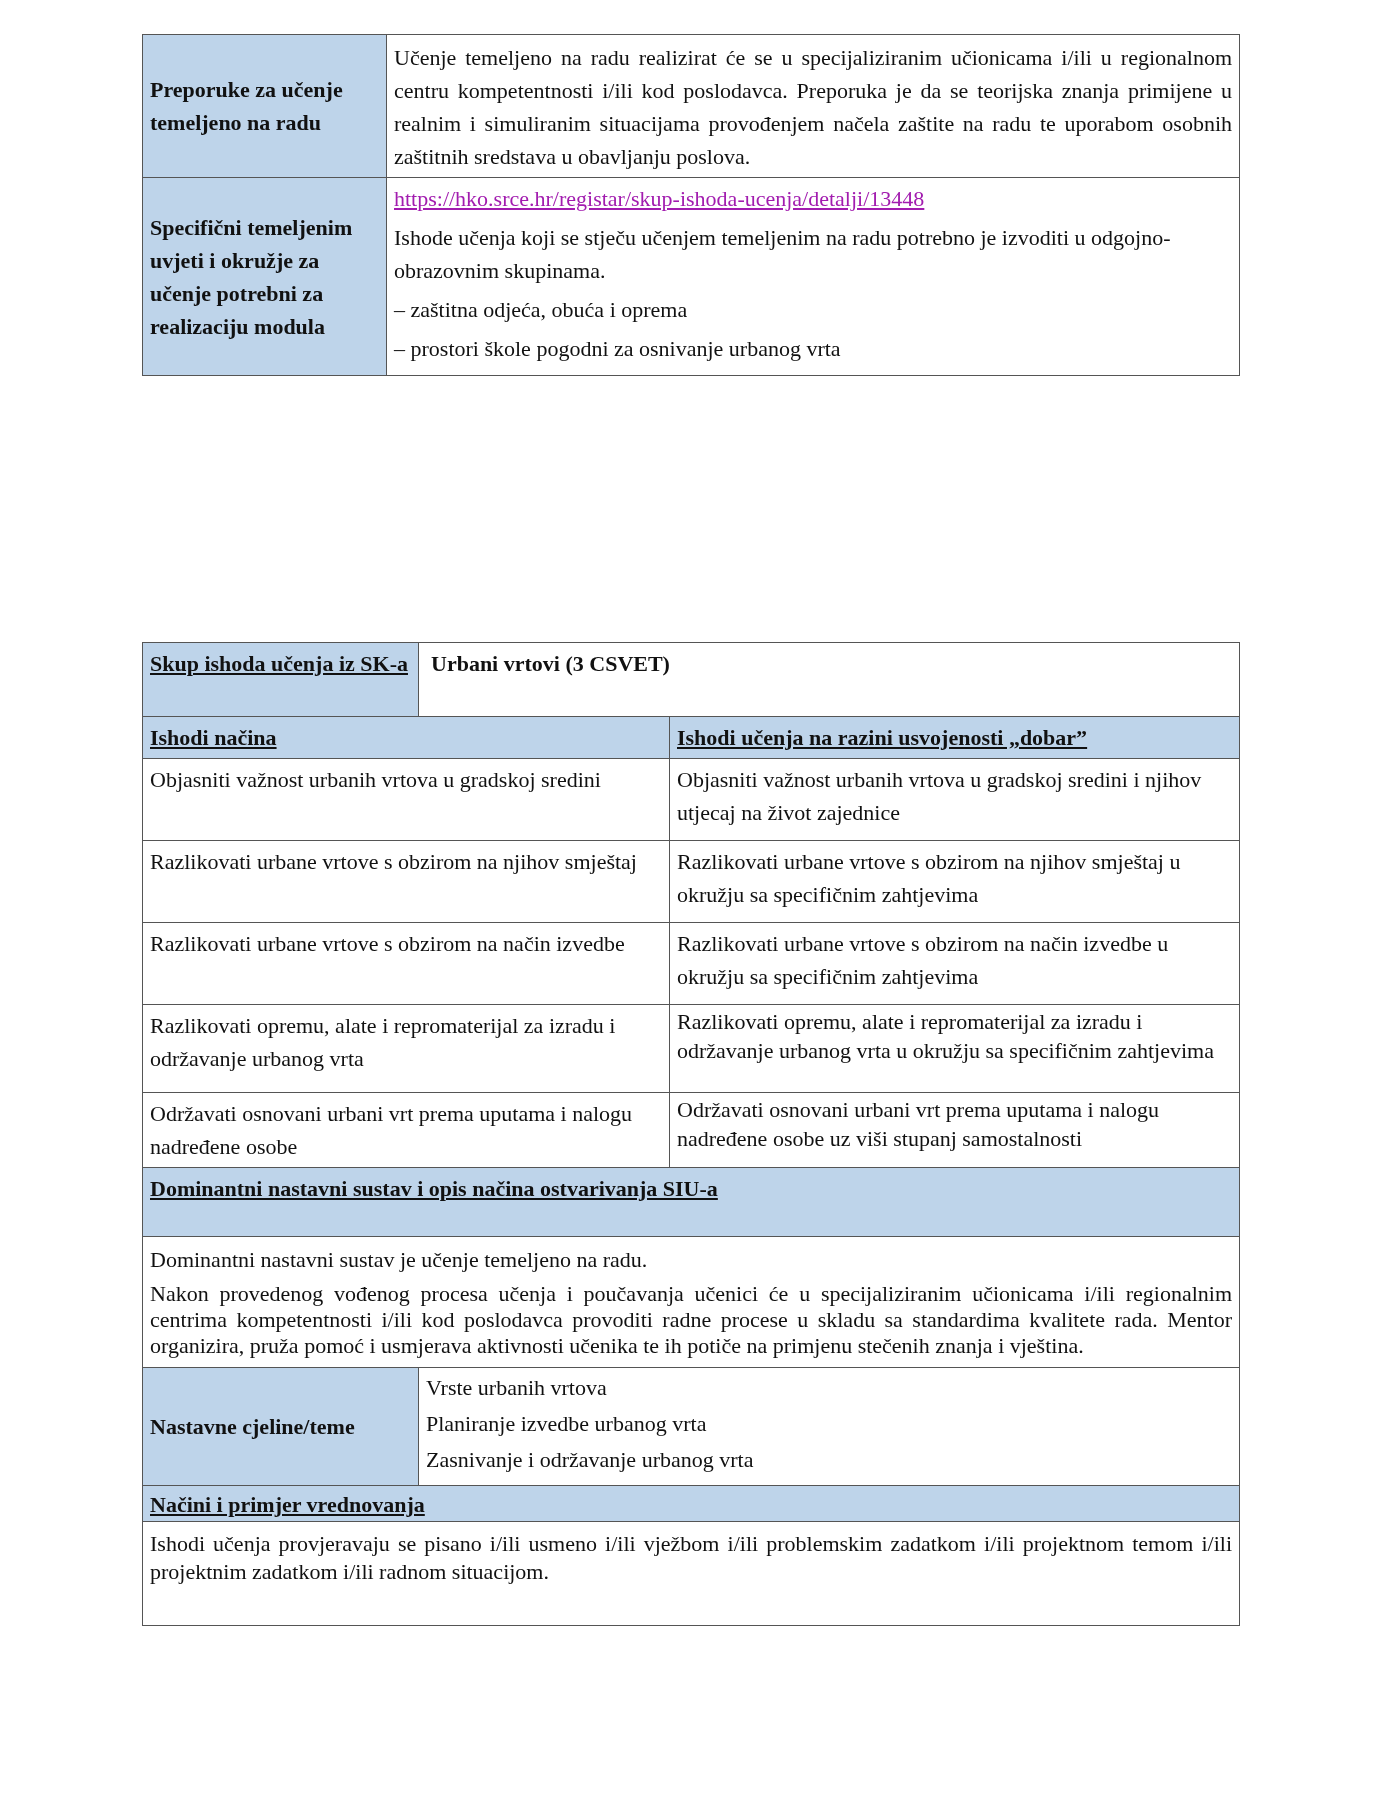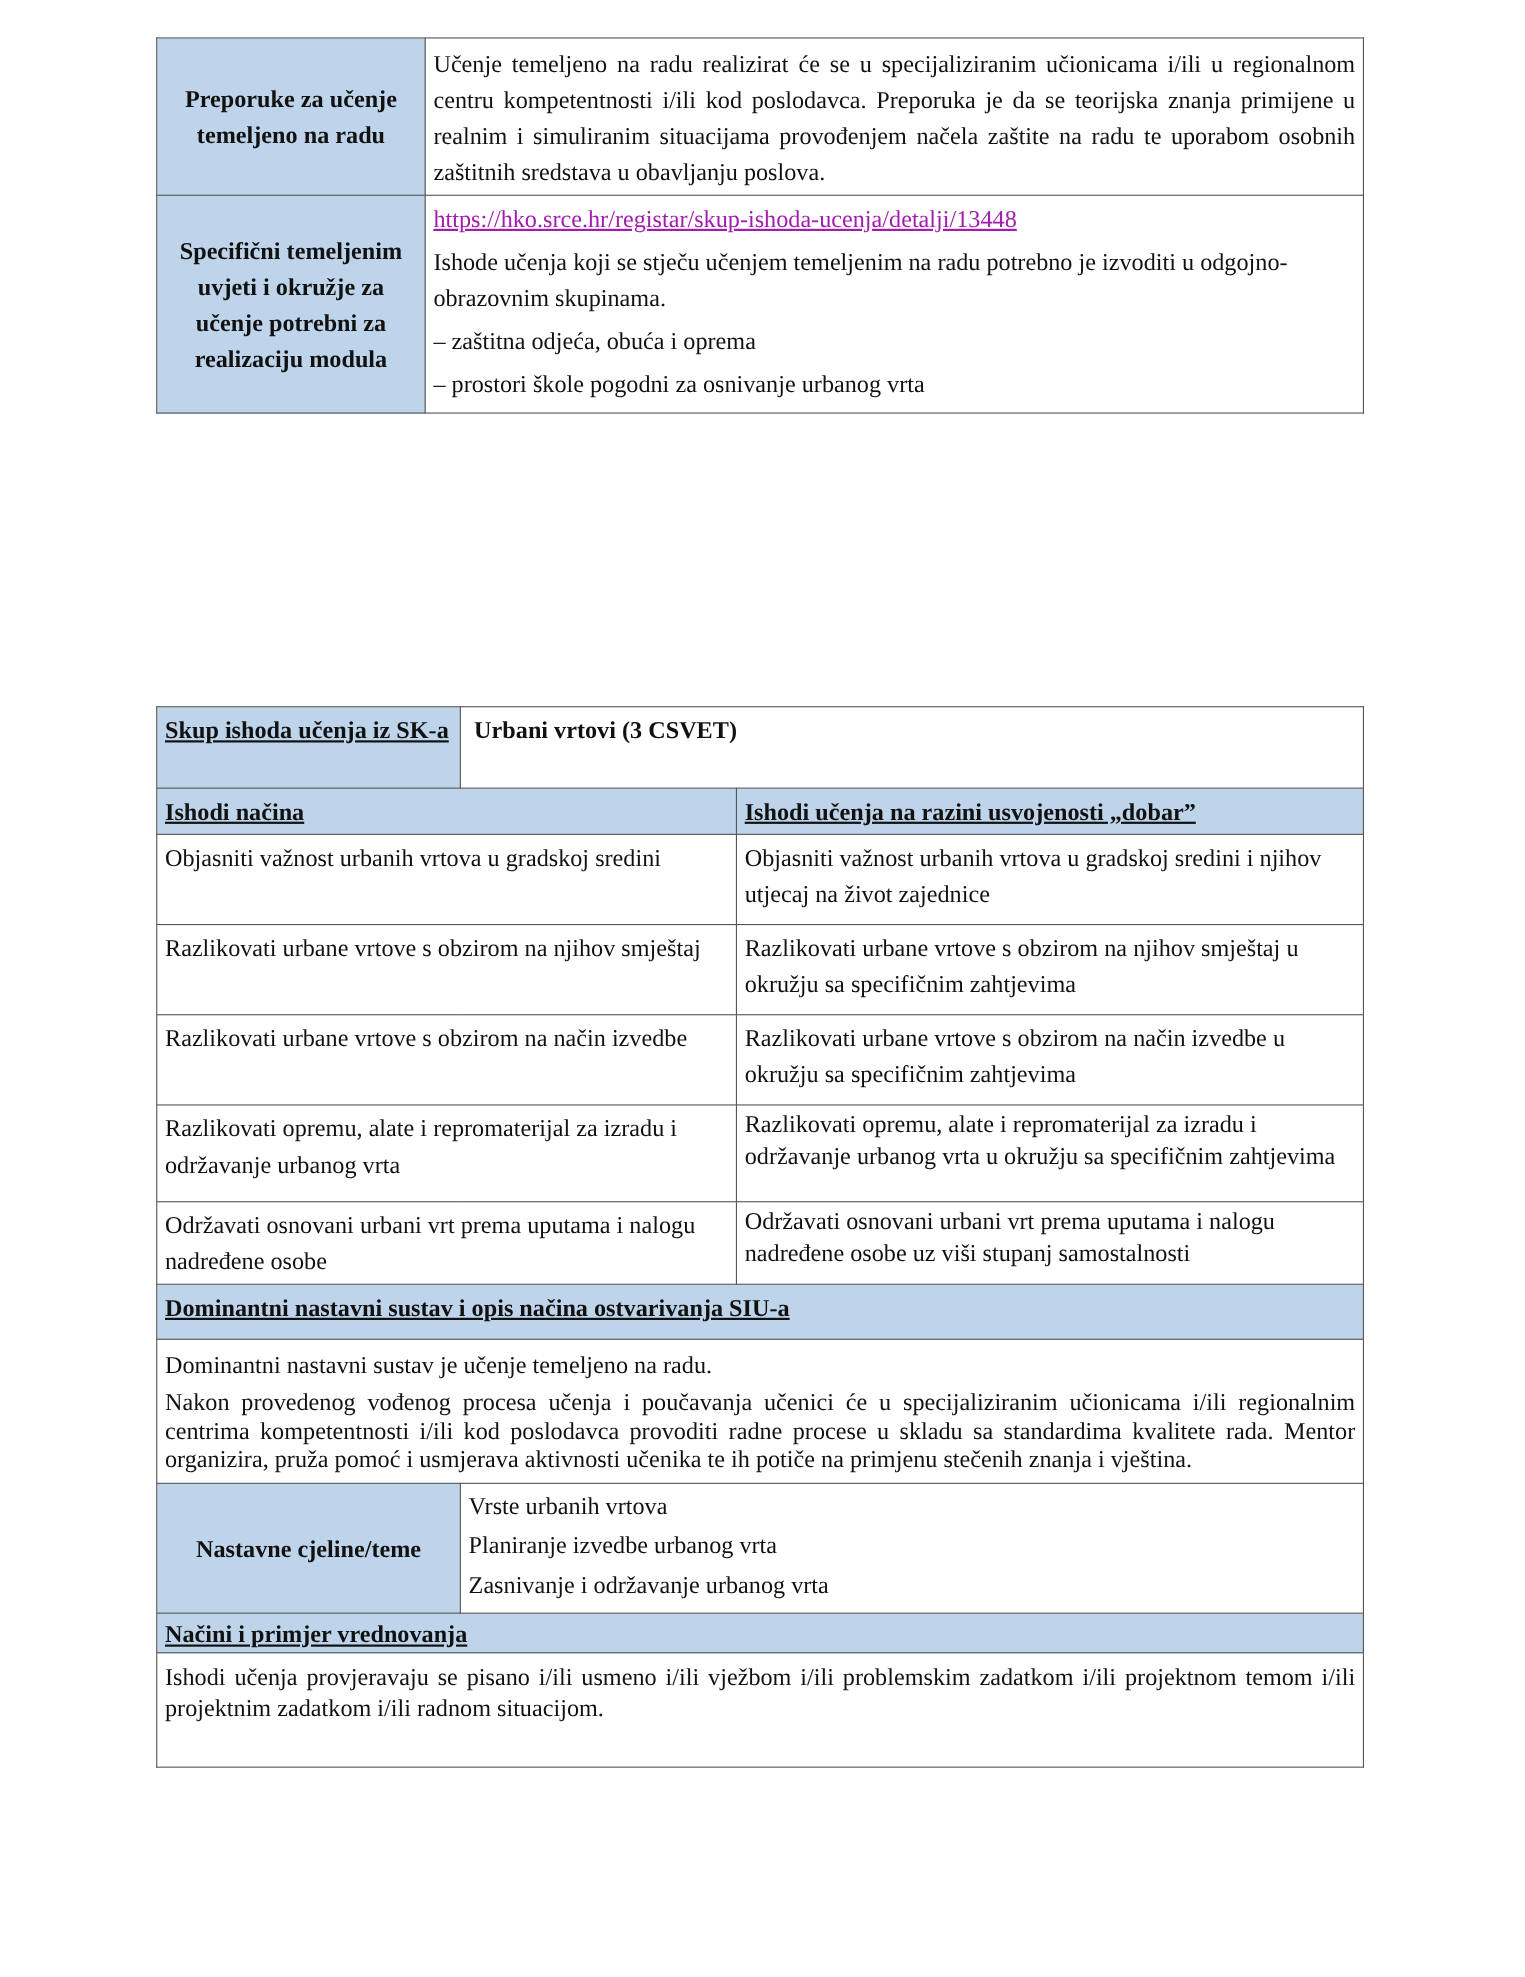--- a/index.html
+++ b/index.html
@@ -13,21 +13,21 @@
     border-collapse: collapse; table-layout: fixed;
     font-family: "Liberation Serif", "DejaVu Serif", serif;
     font-size: 22px; line-height: 33px;
   }
   .tbl td {
     border: 1.5px solid #555;
     vertical-align: top;
     padding: 4px 7px 4px 7px;
   }
   .hdr { background: #bed4ea; font-weight: bold; text-decoration: underline; }
-  .lbl { background: #bed4ea; font-weight: bold; vertical-align: middle !important; text-align: center; }
+  .lbl { background: #bed4ea; font-weight: bold; vertical-align: middle !important; }
   .just { text-align: justify; }
   a.link { color: #a21caf; text-decoration: underline; }
   p { margin: 0; }
   .gap { margin-top: 6px; }
   #t1 { top: 34px; }
   #t2 { top: 642px; }
 </style>
 </head>
 <body>
 
@@ -81,21 +81,21 @@
     <td>Razlikovati urbane vrtove s obzirom na način izvedbe u okružju sa specifičnim zahtjevima</td>
   </tr>
   <tr style="height:88px">
     <td colspan="2">Razlikovati opremu, alate i repromaterijal za izradu i održavanje urbanog vrta</td>
     <td style="line-height:29px;padding-top:2px">Razlikovati opremu, alate i repromaterijal za izradu i održavanje urbanog vrta u okružju sa specifičnim zahtjevima</td>
   </tr>
   <tr style="height:64px">
     <td colspan="2">Održavati osnovani urbani vrt prema uputama i nalogu nadređene osobe</td>
     <td style="line-height:29px;padding-top:2px">Održavati osnovani urbani vrt prema uputama i nalogu nadređene osobe uz viši stupanj samostalnosti</td>
   </tr>
-  <tr style="height:50px">
+  <tr style="height:69px">
     <td class="hdr" colspan="3">Dominantni nastavni sustav i opis načina ostvarivanja SIU-a</td>
   </tr>
   <tr>
     <td colspan="3" style="line-height:26px;padding-top:10px;padding-bottom:8px">
       <p>Dominantni nastavni sustav je učenje temeljeno na radu.</p>
       <p class="just" style="margin-top:8px">Nakon provedenog vođenog procesa učenja i poučavanja učenici će u specijaliziranim učionicama i/ili regionalnim centrima kompetentnosti i/ili kod poslodavca provoditi radne procese u skladu sa standardima kvalitete rada. Mentor organizira, pruža pomoć i usmjerava aktivnosti učenika te ih potiče na primjenu stečenih znanja i vještina.</p>
     </td>
   </tr>
   <tr style="height:118px">
     <td class="lbl">Nastavne cjeline/teme</td>

